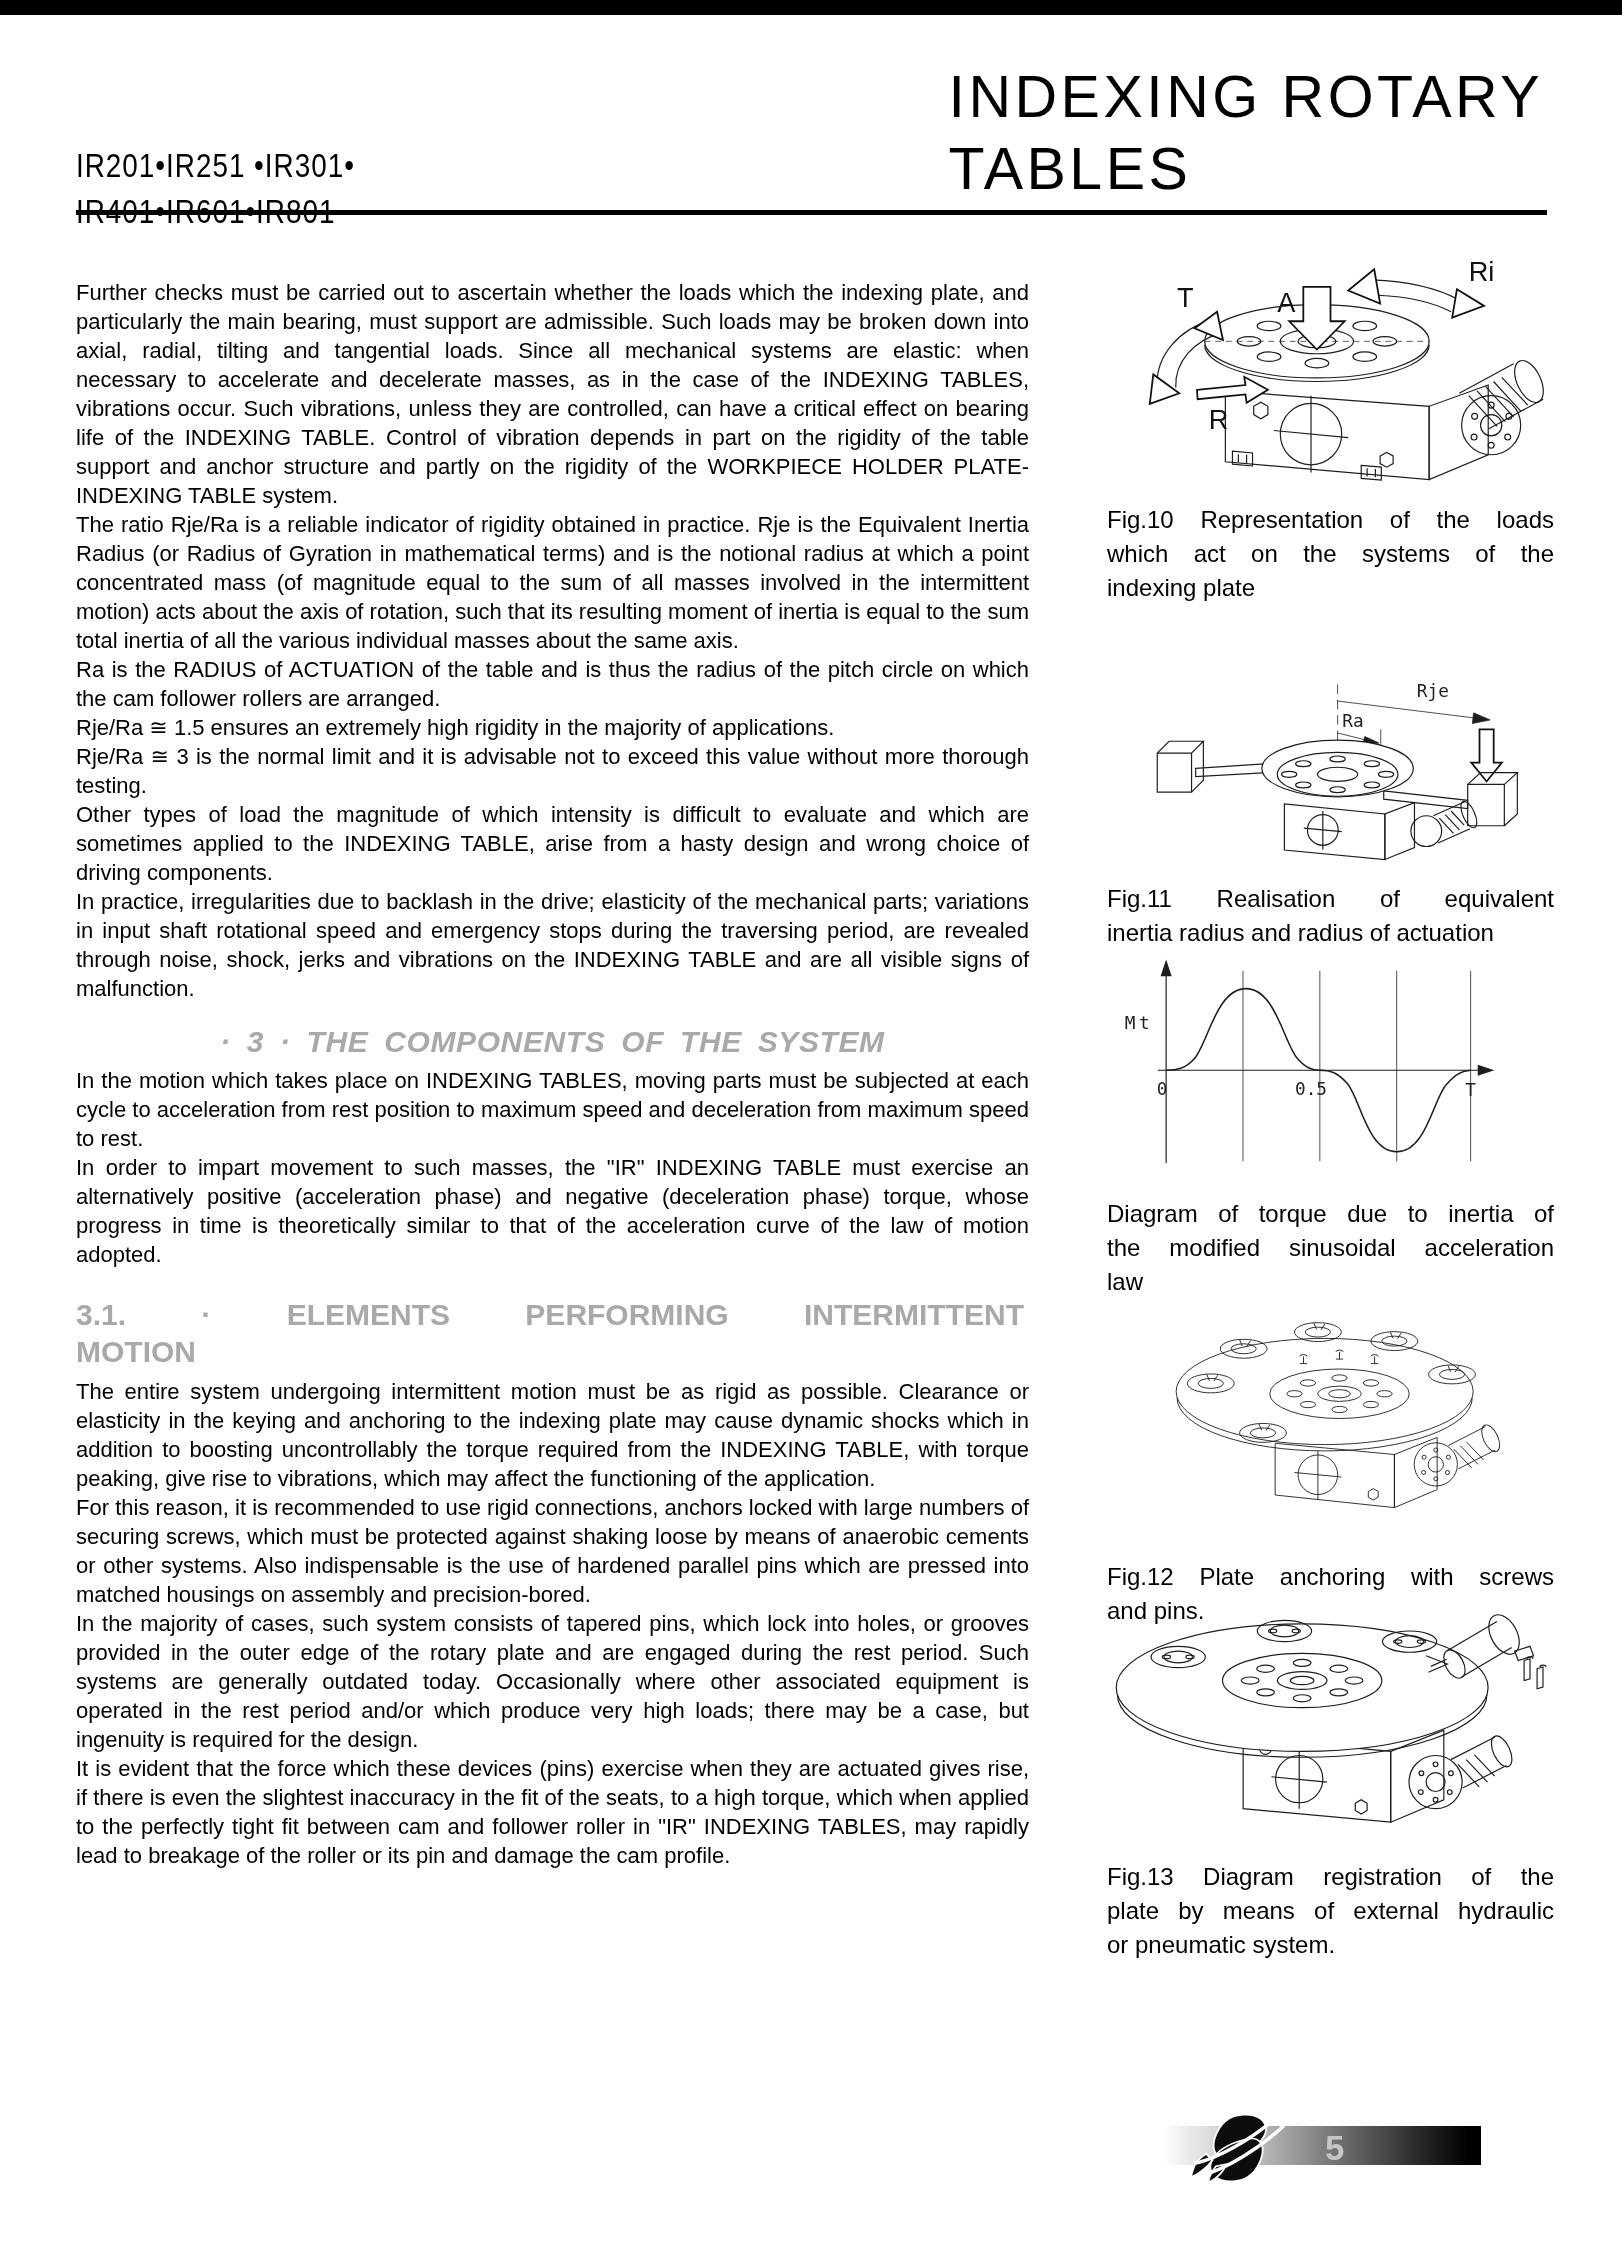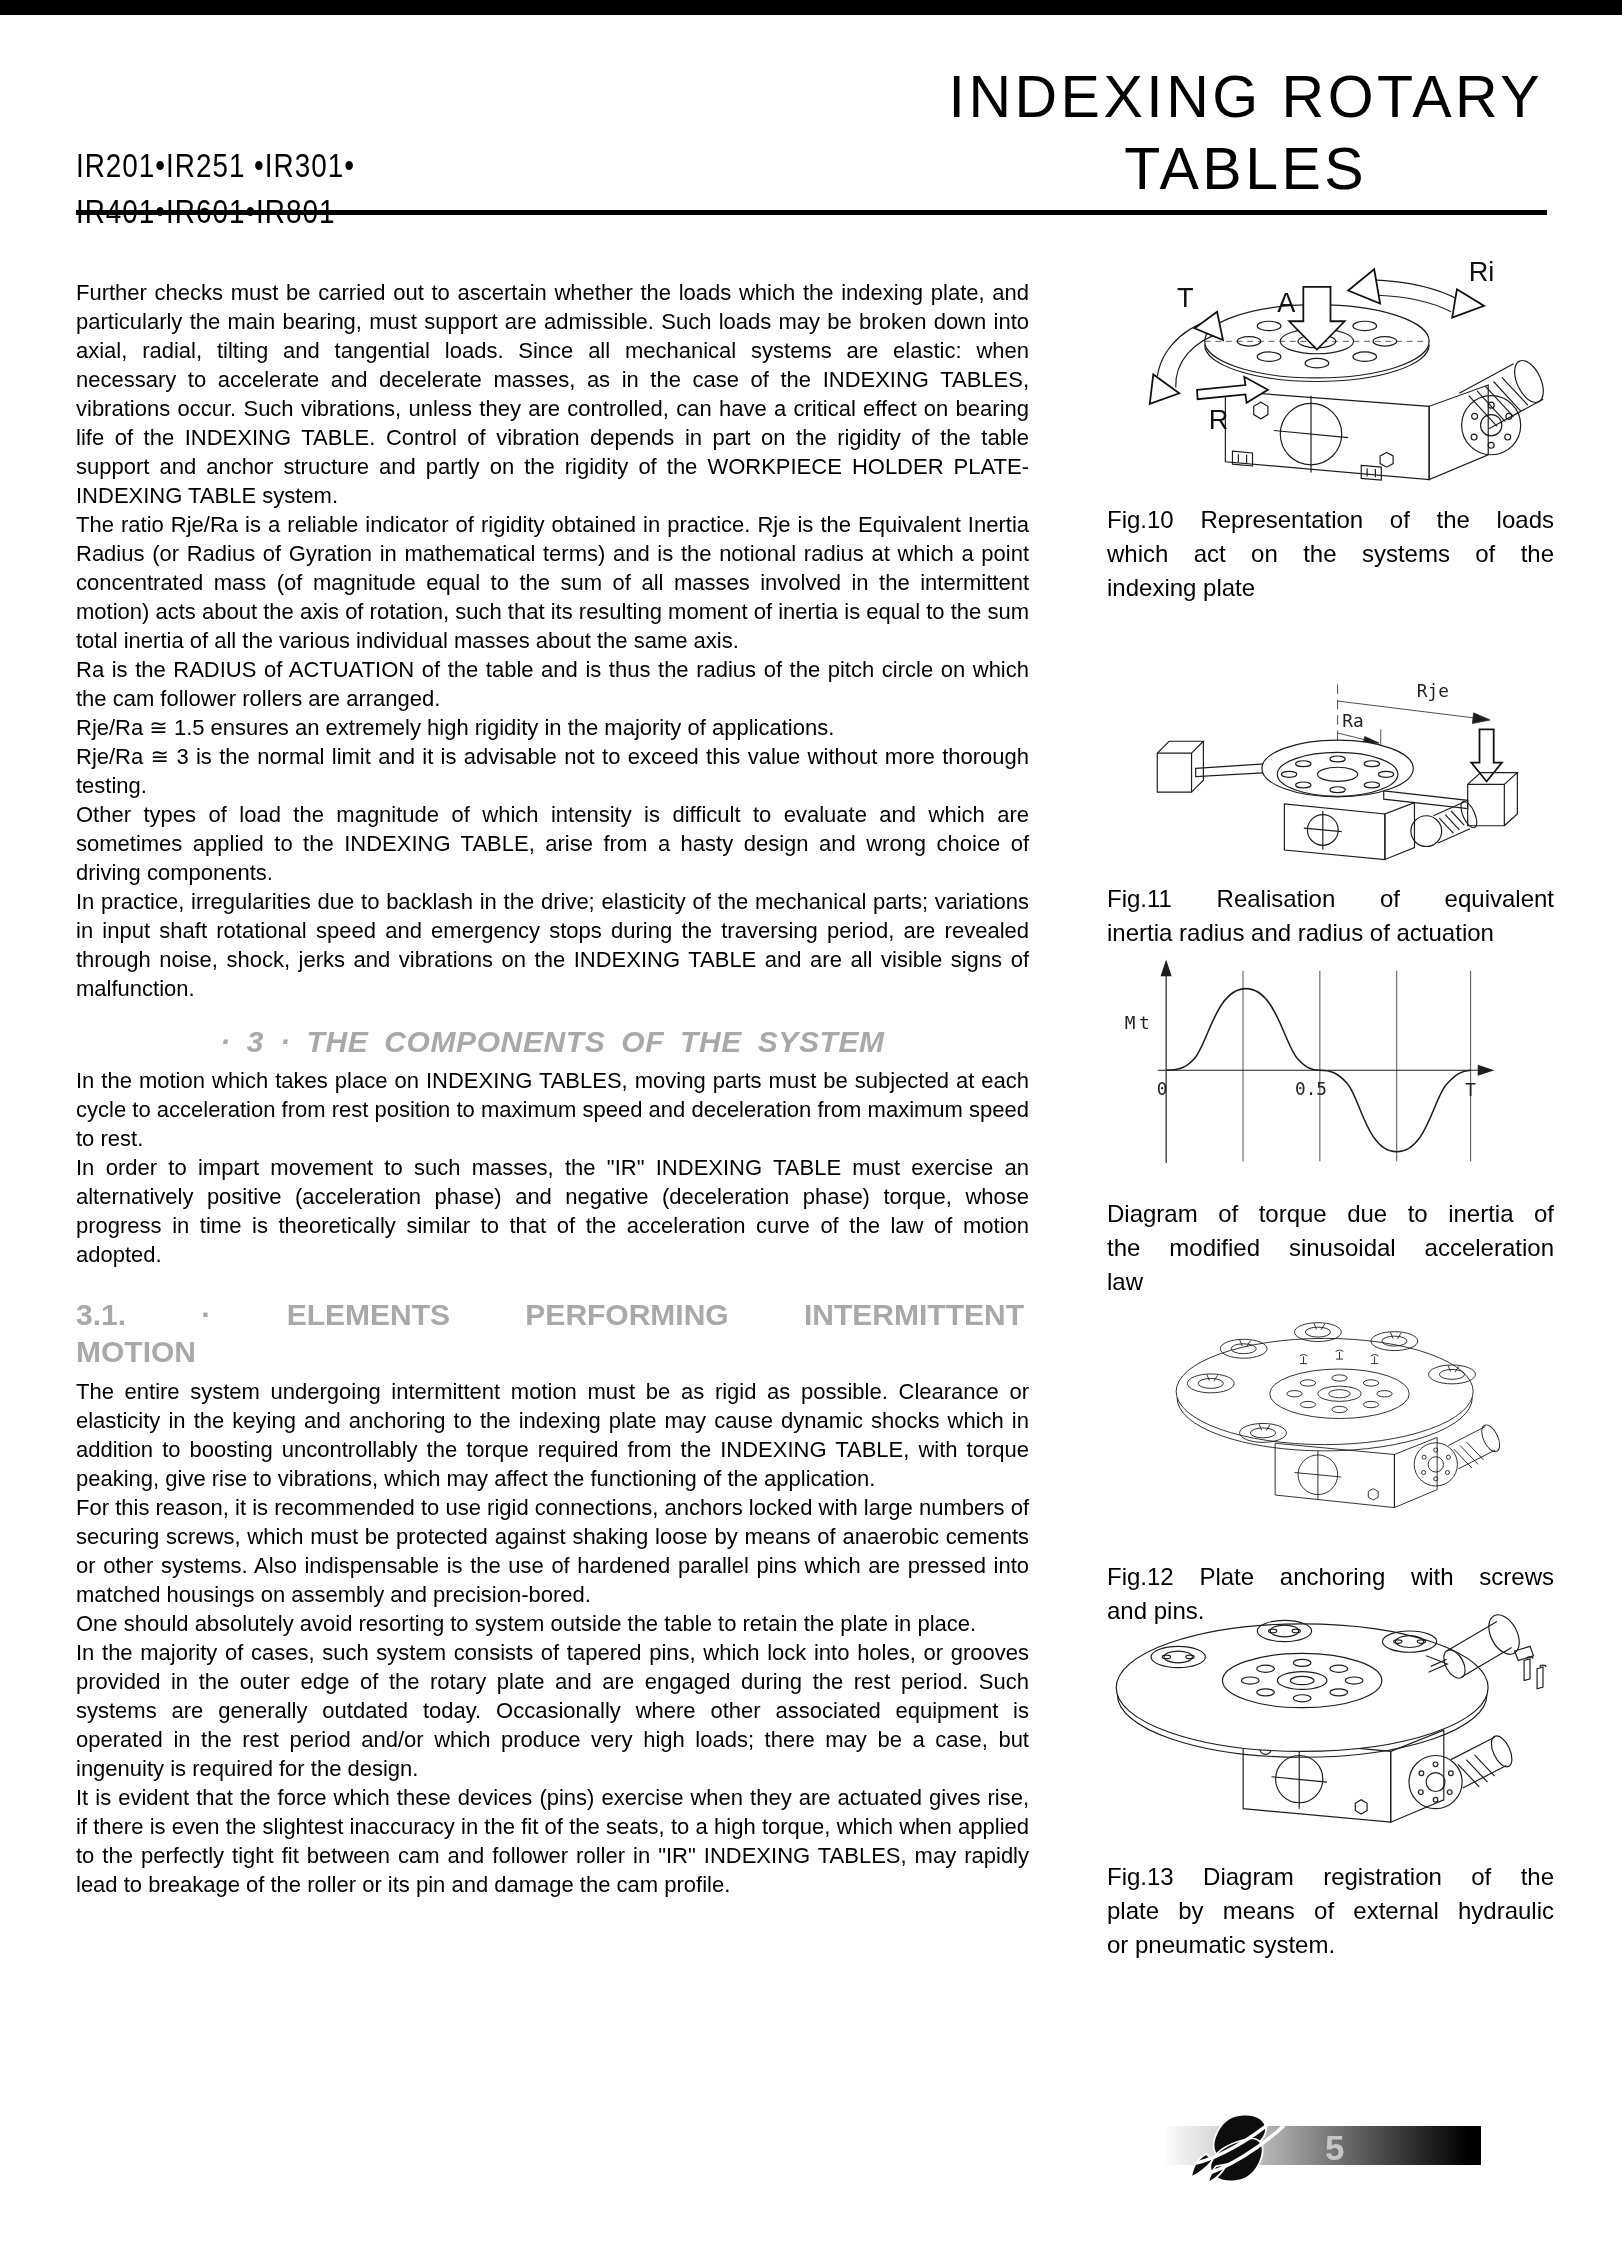--- a/index.html
+++ b/index.html
@@ -9,21 +9,21 @@
   }
   .topbar { position:absolute; left:0; top:0; width:1622px; height:15.4px; background:#000; }
 
   
   .models {
     position:absolute; left:76px; top:142px; font-size:34px; line-height:46px;
     letter-spacing:1.2px; white-space:nowrap; transform:scaleX(0.82); transform-origin:0 0;
     font-weight:400;
   }
   .doc-title {
-    position:absolute; right:79px; top:61px; text-align:center;
+    position:absolute; right:79px; top:61px; text-align:left;
     font-size:59px; line-height:72px; letter-spacing:3.5px; font-weight:400; white-space:nowrap;
   }
   .header-rule { position:absolute; left:76px; top:210px; width:1471px; height:5.3px; background:#000; }
 
   
   .leftcol {
     position:absolute; left:76px; top:278px; width:953px;
     font-size:22px; line-height:29px; text-align:justify;
   }
   .leftcol p { margin:0; }
@@ -86,21 +86,20 @@
     <div class="sec-head-3">· 3 · THE COMPONENTS OF THE SYSTEM</div>
     <p>In the motion which takes place on INDEXING TABLES, moving parts must be subjected at each cycle to acceleration from rest position to maximum speed and deceleration from maximum speed to rest.</p>
     <p>In order to impart movement to such masses, the "IR" INDEXING TABLE must exercise an alternatively positive (acceleration phase) and negative (deceleration phase) torque, whose progress in time is theoretically similar to that of the acceleration curve of the law of motion adopted.</p>
 
     <div class="sec-head-31">
       <div class="jl">3.1. · ELEMENTS PERFORMING INTERMITTENT</div>
       <div>MOTION</div>
     </div>
     <p>The entire system undergoing intermittent motion must be as rigid as possible. Clearance or elasticity in the keying and anchoring to the indexing plate may cause dynamic shocks which in addition to boosting uncontrollably the torque required from the INDEXING TABLE, with torque peaking, give rise to vibrations, which may affect the functioning of the application.</p>
     <p>For this reason, it is recommended to use rigid connections, anchors locked with large numbers of securing screws, which must be protected against shaking loose by means of anaerobic cements or other systems. Also indispensable is the use of hardened parallel pins which are pressed into matched housings on assembly and precision-bored.</p>
-    <p>One should absolutely avoid resorting to system outside the table to retain the plate in place.</p>
     <p>In the majority of cases, such system consists of tapered pins, which lock into holes, or grooves provided in the outer edge of the rotary plate and are engaged during the rest period. Such systems are generally outdated today. Occasionally where other associated equipment is operated in the rest period and/or which produce very high loads; there may be a case, but ingenuity is required for the design.</p>
     <p>It is evident that the force which these devices (pins) exercise when they are actuated gives rise, if there is even the slightest inaccuracy in the fit of the seats, to a high torque, which when applied to the perfectly tight fit between cam and follower roller in "IR" INDEXING TABLES, may rapidly lead to breakage of the roller or its pin and damage the cam profile.</p>
   </div>
 
   <div class="rightcol">
 
     <svg class="rc" style="top:0;" width="447" height="254" viewBox="0 0 756 430">
       <g class="lineart">
 
         <path d="M200,242 L200,362 L545,392 L545,268 Z"></path>

